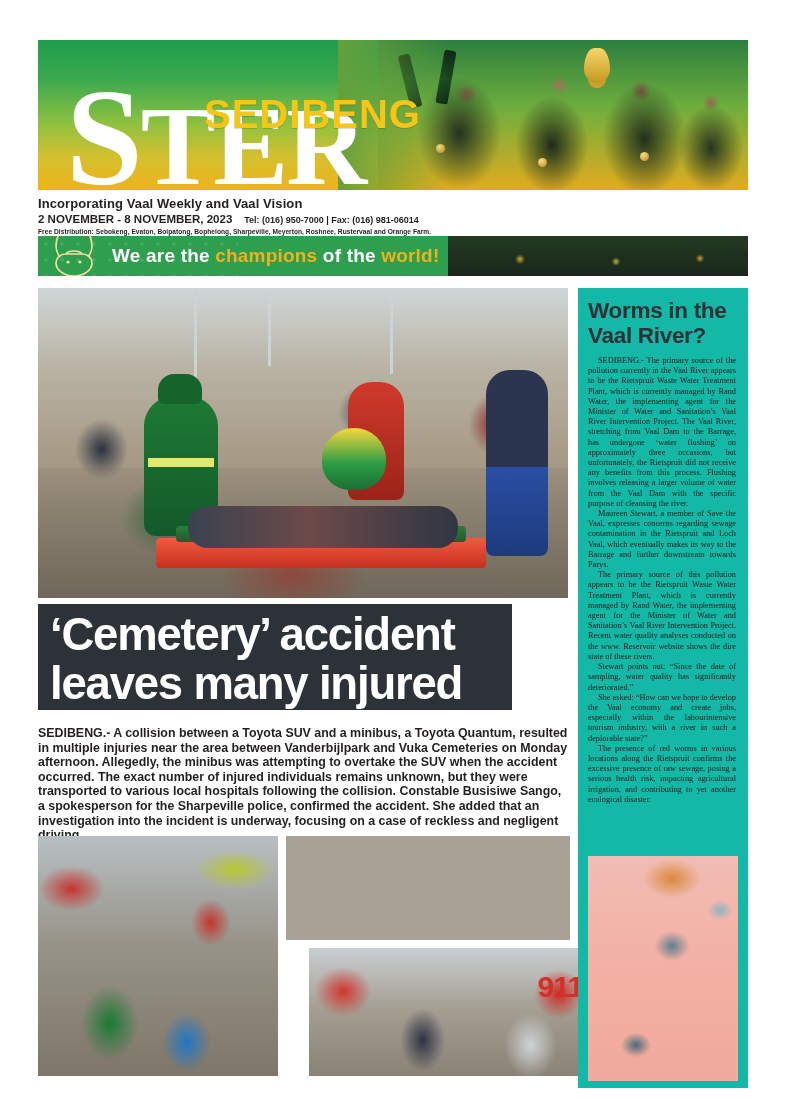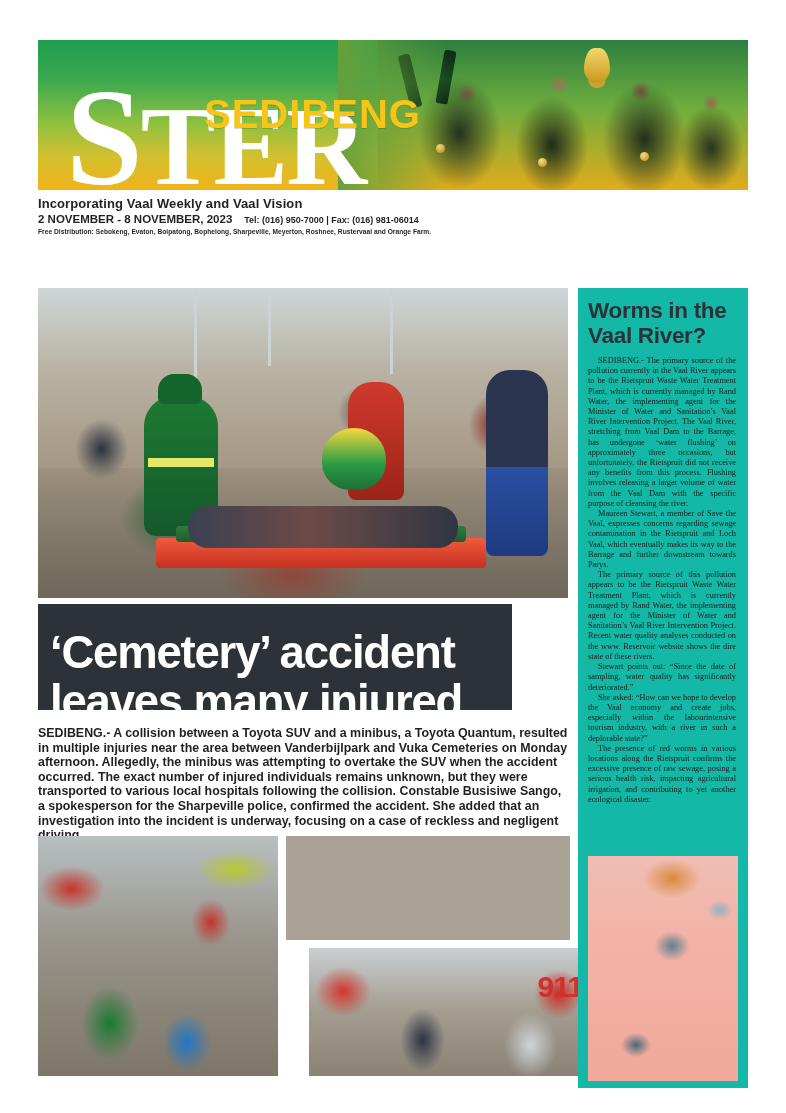--- a/index.html
+++ b/index.html
@@ -160,21 +160,21 @@
     position:absolute; left:284px; top:140px; width:64px; height:62px;
     border-radius:50% 50% 44% 44%;
     background:linear-gradient(180deg,#f5d83d,#2b9b45 58%, #1c6f33);
   }
   .mp-pole { position:absolute; width:3px; background:#cdd3d4; }
 
   
   .headline-box {
     position:absolute; left:38px; top:604px; width:474px; height:106px;
     background:#2d3138;
-    padding:24px 12px 0 12px;
+    padding:6px 12px 0 12px;
   }
   .headline {
     color:#ffffff; font-weight:bold; font-size:45.5px; line-height:49px;
     letter-spacing:-1.2px; font-family:"Liberation Sans", sans-serif;
   }
 
   
   .lead {
     position:absolute; left:38px; top:726px; width:532px;
     font-size:12.4px; line-height:14.6px; font-weight:bold; color:#231f20;
@@ -263,20 +263,36 @@
   </div>
 
   <div class="mast-info">
     <div class="mi-1">Incorporating Vaal Weekly and Vaal Vision</div>
     <div class="mi-2">
       <span>2 NOVEMBER - 8 NOVEMBER, 2023</span><span class="tel">Tel: (016) 950-7000 | Fax: (016) 981-06014</span>
     </div>
     <div class="mi-3">Free Distribution: Sebokeng, Evaton, Boipatong, Bophelong, Sharpeville, Meyerton, Roshnee, Rustervaal and Orange Farm.</div>
   </div>
 
+  <div class="champ-banner">
+    <div class="champ-dots"></div>
+    <div class="champ-photo"></div>
+    <div class="champ-photo-fade"></div>
+    <svg class="springbok" viewBox="0 0 56 44">
+      <g fill="none" stroke="#f3dfa0" stroke-width="1.7">
+        <path d="M12 2 C9 10 9 17 14 23"></path>
+        <path d="M44 2 C47 10 47 17 42 23"></path>
+        <path d="M20 20 C14 20 10 24 10 29 C10 36 18 42 28 42 C38 42 46 36 46 29 C46 24 42 20 36 20 Z"></path>
+        <path d="M20 20 C22 16 34 16 36 20"></path>
+      </g>
+      <circle cx="22" cy="28" r="1.6" fill="#f3dfa0"></circle>
+      <circle cx="34" cy="28" r="1.6" fill="#f3dfa0"></circle>
+    </svg>
+    <div class="champ-text"><span>We are the </span><span class="gold">champions</span><span> of the </span><span class="gold">world!</span></div>
+  </div>
 
   <div class="main-photo">
     <div class="mp-grass"></div>
     <div class="mp-pole" style="left:156px; top:0; height:92px;"></div>
     <div class="mp-pole" style="left:230px; top:0; height:78px;"></div>
     <div class="mp-pole" style="left:352px; top:0; height:86px;"></div>
     <div class="mp-medic-blue"></div>
     <div class="mp-medic-red"></div>
     <div class="mp-medic-green"></div>
     <div class="mp-helmet"></div>

